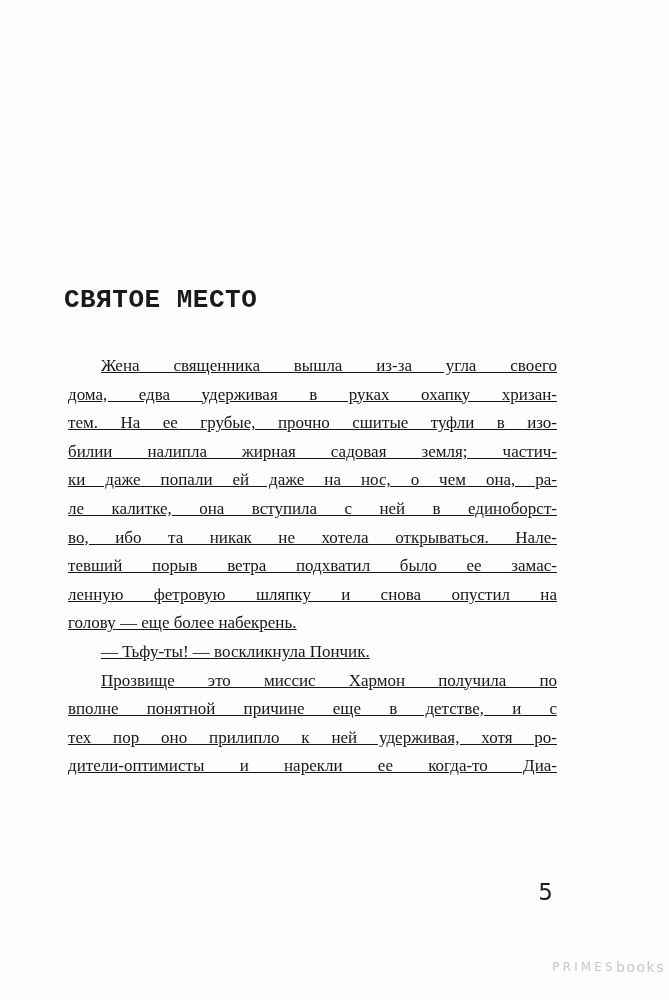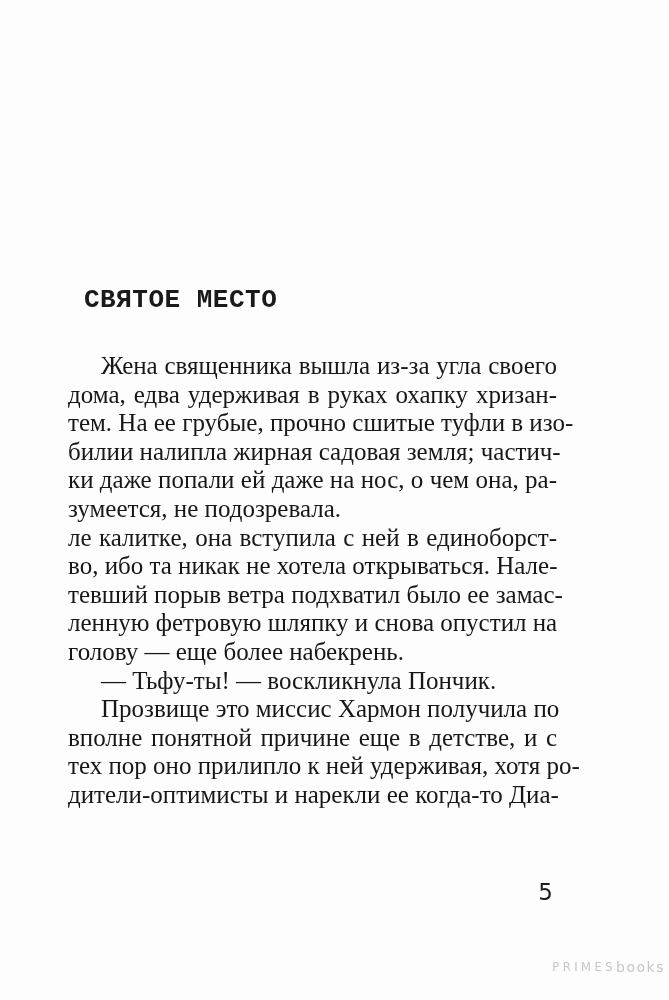--- a/index.html
+++ b/index.html
@@ -12,43 +12,44 @@
   .page{
     position:relative;
     width:669px;height:1000px;
     background:var(--paper);
     overflow:hidden;
     font-family:"Liberation Serif", serif;
     color:var(--ink);
   }
   .title{
     position:absolute;
-    left:84px;top:287px;
+    left:64px;top:287px;
     margin:0;
     font-family:"Liberation Mono", monospace;
     font-weight:700;
     font-size:26px;
     line-height:26px;
     letter-spacing:0.5px;
     color:#1a1a1a;
   }
   .body-text{
     position:absolute;
     left:68px;top:352px;
     width:489px;
   }
   .line{
     font-family:"Liberation Serif", serif;
-    font-size:25px;
+    font-size:17px;
     line-height:28.6px;
     height:28.6px;
     text-align:justify;
     text-align-last:justify;
     white-space:nowrap;
     color:var(--ink);
+    text-decoration:underline;
   }
   .line.last{
     text-align-last:left;
   }
   .line.indent{
     padding-left:33px;
   }
   .page-number{
     position:absolute;
     left:68px;top:881px;
@@ -87,21 +88,20 @@
 <div class="page">
 
   <h1 class="title">СВЯТОЕ МЕСТО</h1>
 
   <div class="body-text">
       <div class="line indent">Жена священника вышла из-за угла своего</div>
       <div class="line">дома, едва удерживая в руках охапку хризан-</div>
       <div class="line">тем. На ее грубые, прочно сшитые туфли в изо-</div>
       <div class="line">билии налипла жирная садовая земля; частич-</div>
       <div class="line">ки даже попали ей даже на нос, о чем она, ра-</div>
-      <div class="line last">зумеется, не подозревала.</div>
       <div class="line">ле калитке, она вступила с ней в единоборст-</div>
       <div class="line">во, ибо та никак не хотела открываться. Нале-</div>
       <div class="line">тевший порыв ветра подхватил было ее замас-</div>
       <div class="line">ленную фетровую шляпку и снова опустил на</div>
       <div class="line last">голову — еще более набекрень.</div>
       <div class="line indent last">— Тьфу-ты! — воскликнула Пончик.</div>
       <div class="line indent">Прозвище это миссис Хармон получила по</div>
       <div class="line">вполне понятной причине еще в детстве, и с</div>
       <div class="line">тех пор оно прилипло к ней удерживая, хотя ро-</div>
       <div class="line">дители-оптимисты и нарекли ее когда-то Диа-</div>

